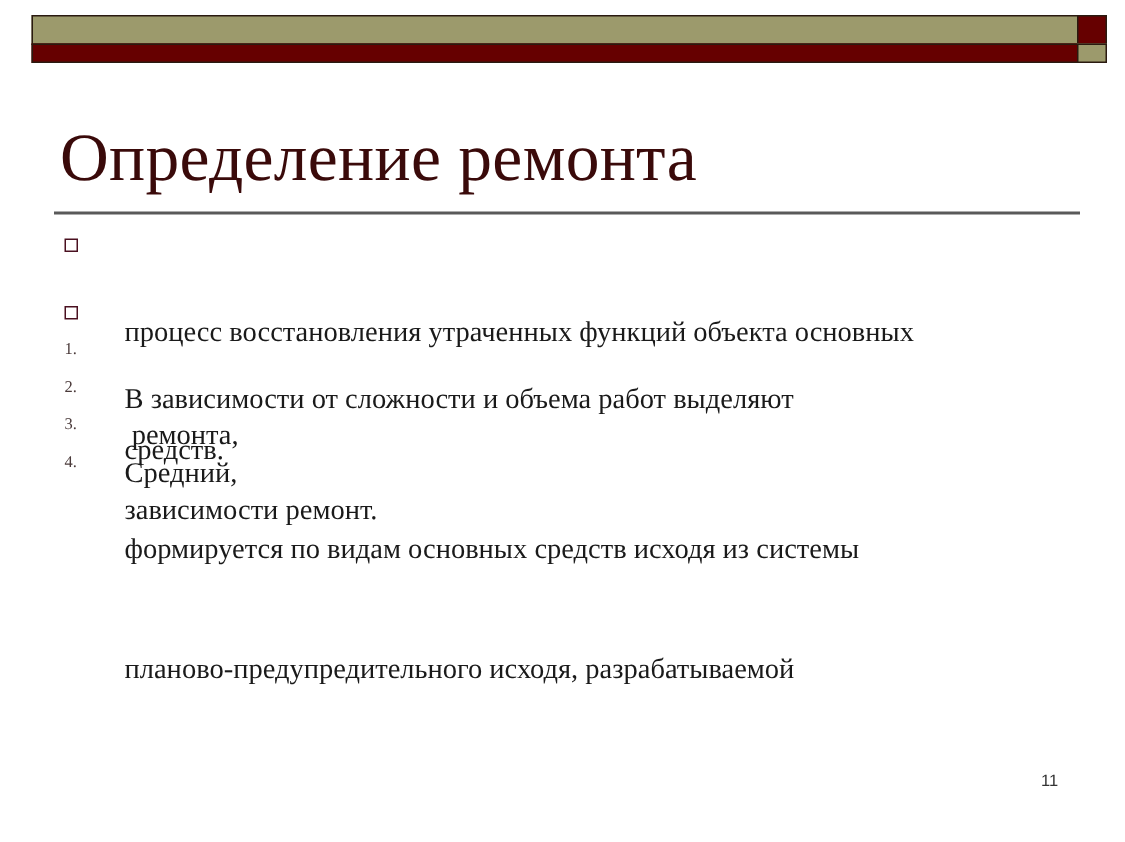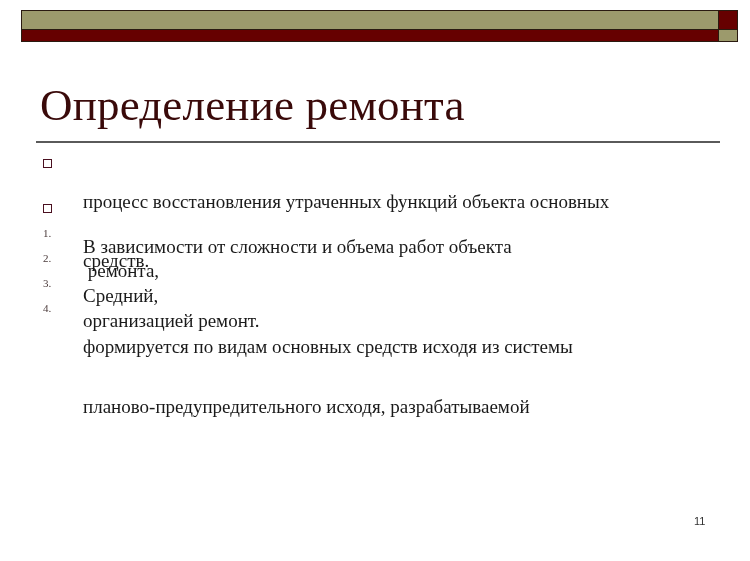--- a/index.html
+++ b/index.html
@@ -82,20 +82,21 @@
       left: 83px;
       width: 640px;
       font-size: 19px;
       line-height: 19.6px;
       color: #1a1a1a;
       white-space: pre-wrap;
     }
     .item-line {
       display: block;
       white-space: pre;
+      margin-top: 20px;
     }
 
     .page-number {
       position: absolute;
       left: 694px;
       top: 515px;
       font-family: "Liberation Sans", "DejaVu Sans", sans-serif;
       font-size: 11px;
       color: #333333;
     }
@@ -119,42 +120,42 @@
       <span class="marker-square" style="top:6px;"></span>
       <div class="item-text" style="top:0;">
         <span class="item-line">процесс восстановления утраченных функций объекта основных</span>
         <span class="item-line">средств.</span>
       </div>
     </div>
 
     <div class="item" style="top:198px;">
       <span class="marker-square" style="top:6px;"></span>
       <div class="item-text" style="top:0;">
-        <span class="item-line">В зависимости от сложности и объема работ объекта</span>
+        <span class="item-line">В зависимости от сложности и объема работ выделяют</span>
       </div>
     </div>
 
     <div class="item" style="top:222px;">
       <span class="marker-num" style="top:4px;">1.</span>
       <div class="item-text" style="top:0;">
         <span class="item-line"> ремонта,</span>
       </div>
     </div>
 
     <div class="item" style="top:247px;">
       <span class="marker-num" style="top:4px;">2.</span>
       <div class="item-text" style="top:0;font-family:Liberation Serif, serif;">
         <span class="item-line">Средний,</span>
       </div>
     </div>
 
     <div class="item" style="top:272px;">
       <span class="marker-num" style="top:4px;">3.</span>
       <div class="item-text" style="top:0;">
-        <span class="item-line">организацией ремонт.</span>
+        <span class="item-line">зависимости ремонт.</span>
       </div>
     </div>
 
     <div class="item" style="top:297px;">
       <span class="marker-num" style="top:4px;">4.</span>
       <div class="item-text" style="top:0; line-height:20.1px;">
         <span class="item-line">формируется по видам основных средств исходя из системы</span>
         <span class="item-line">планово-предупредительного исходя, разрабатываемой</span>
         
         

